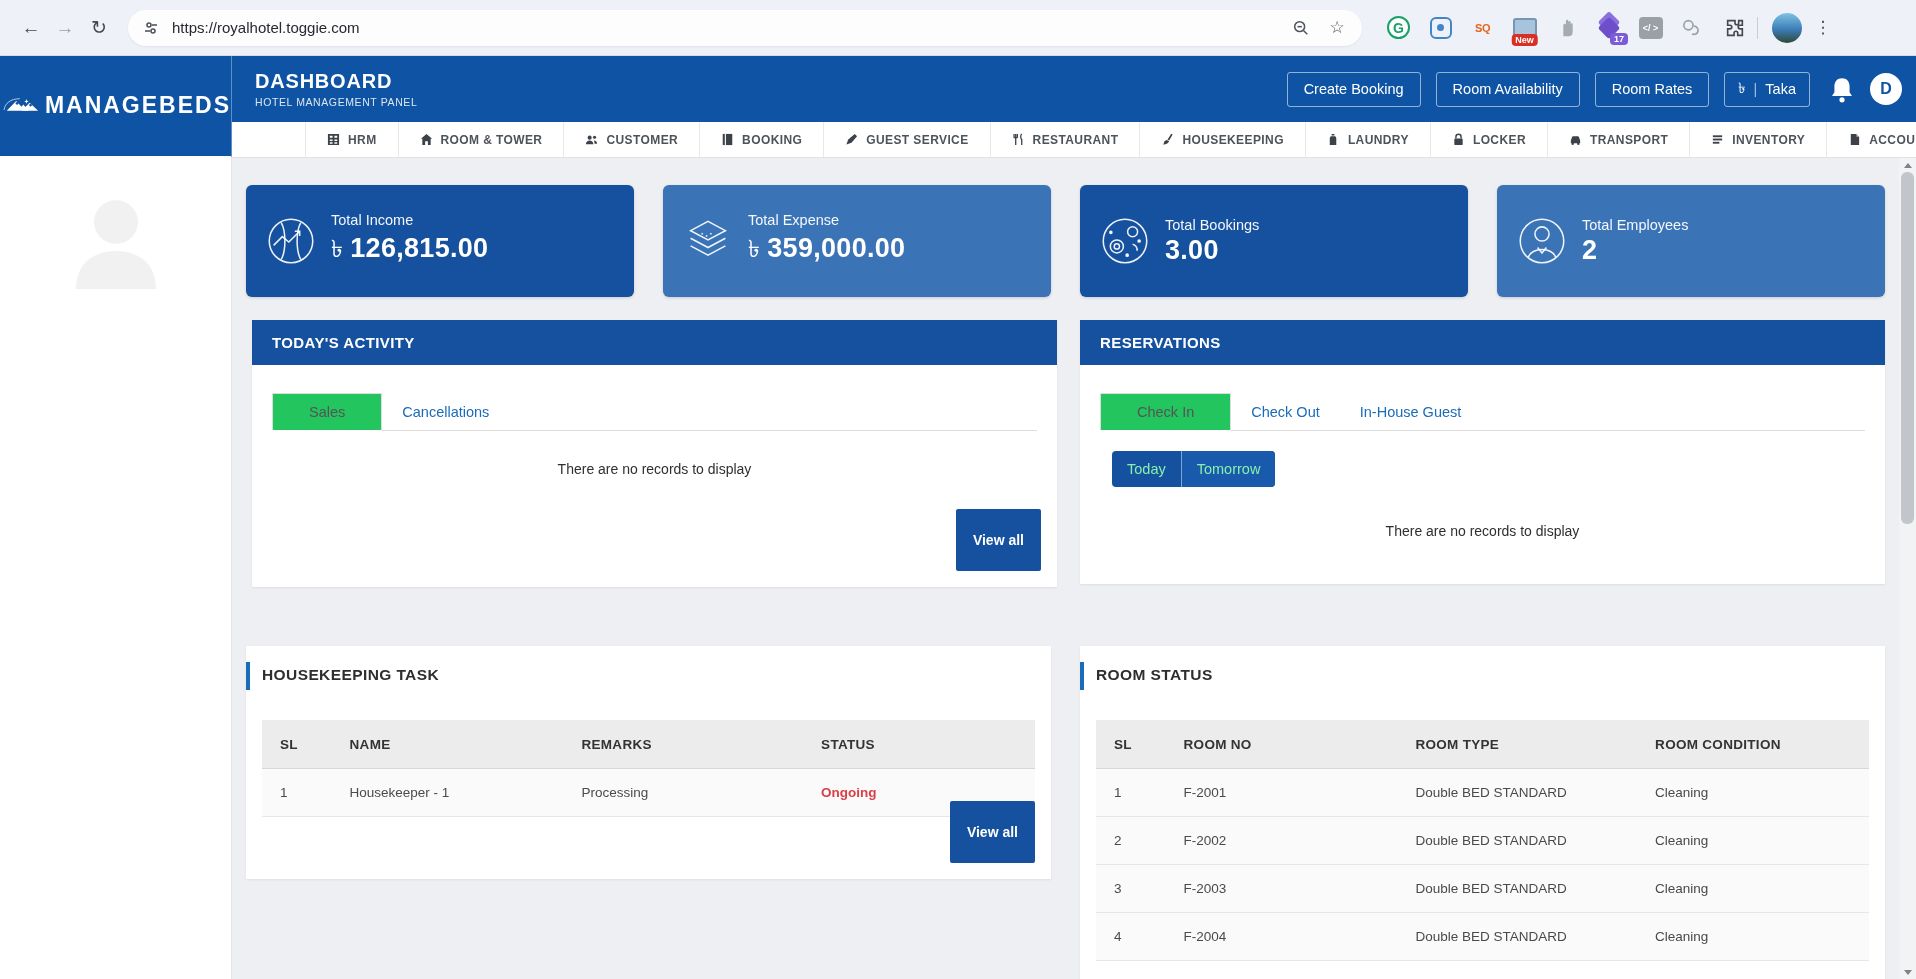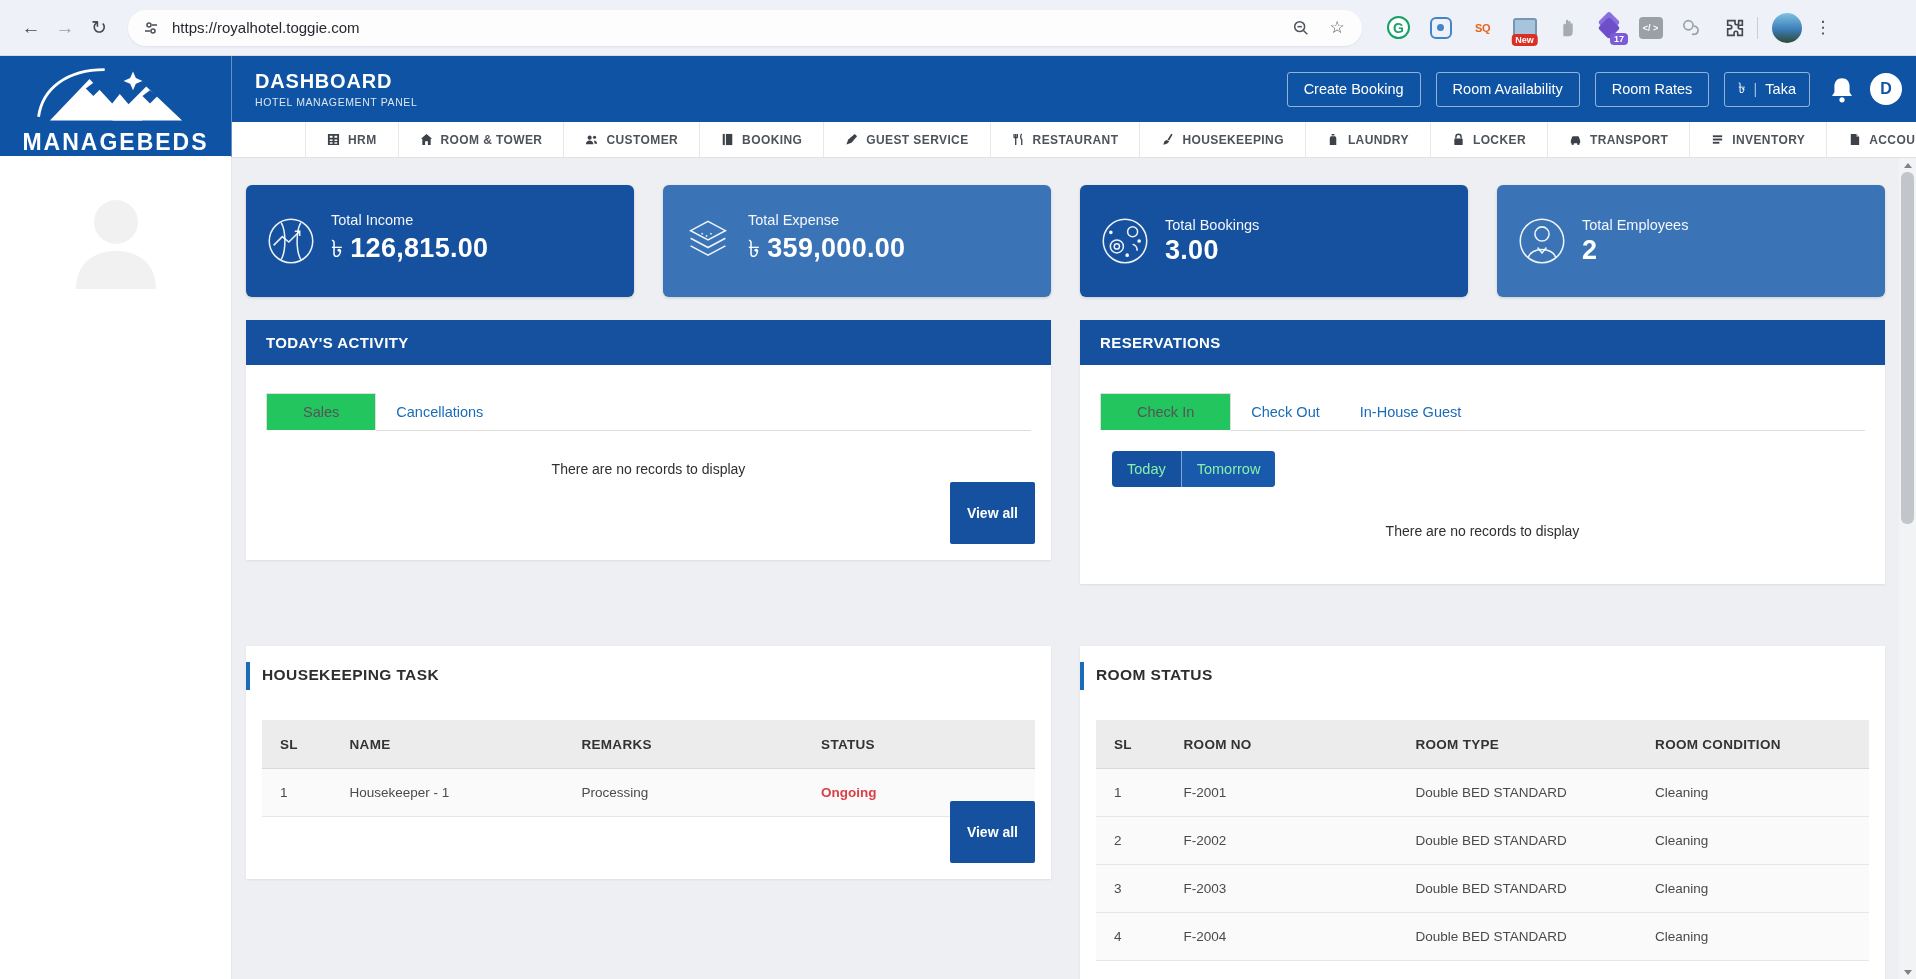--- a/index.html
+++ b/index.html
@@ -26,21 +26,21 @@
   .dot-ico { width:22px; height:22px; border:2px solid #4285C8; border-radius:6px; display:flex; align-items:center; justify-content:center; }
   .dot-ico i { width:7px; height:7px; border-radius:50%; background:#4285C8; }
   .diamond-ico { width:16px; height:16px; background:#6E4FC9; transform:rotate(45deg); border-radius:3px; box-shadow:-4px -4px 0 #8A6FE0; }
   .gray-path { color:#9AA0A6; }
   .divider-v { width:1px; height:22px; background:#C8CCD3; margin:0 6px 0 10px; }
   .profile-av { width:30px; height:30px; border-radius:50%; background:linear-gradient(180deg,#7FC3E2 0%,#3C7CB8 55%,#2E4A35 100%); margin-left:8px; flex:none; }
   .kebab { width:26px; height:30px; display:flex; align-items:center; justify-content:center; font-size:17px; color:#45494E; letter-spacing:0; margin-left:8px; }
 
   
   .appheader { position:absolute; top:56px; left:0; width:1916px; height:66px; background:#0F54A4; display:flex; align-items:center; }
-  .logo { position:absolute; top:0; left:0; width:232px; height:102px; background:#0F54A4; z-index:6; display:flex; flex-direction:column; align-items:center; justify-content:flex-end; padding-bottom:2px; border-bottom:2px solid #fff; border-right:1px solid rgba(255,255,255,.35); }
+  .logo { position:absolute; top:0; left:0; width:232px; height:102px; background:#0F54A4; z-index:6; display:flex; flex-direction:row; align-items:center; justify-content:flex-end; padding-bottom:2px; border-bottom:2px solid #fff; border-right:1px solid rgba(255,255,255,.35); }
   .logo svg { width:190px; height:68px; display:block; }
   .logo-text { color:#fff; font-weight:bold; font-size:23px; letter-spacing:2px; line-height:24px; }
   .title-block { margin-left:255px; color:#fff; }
   .title-main { font-size:20px; font-weight:bold; letter-spacing:.8px; }
   .title-sub { font-size:10.5px; letter-spacing:.6px; opacity:.85; margin-top:3px; }
   .header-actions { margin-left:auto; margin-right:14px; display:flex; align-items:center; gap:15px; }
   .hbtn { height:35px; padding:0 16px; display:flex; align-items:center; border:1px solid rgba(255,255,255,.55); border-radius:3px; color:#fff; font-size:14.5px; background:transparent; cursor:pointer; white-space:nowrap; }
   .chip { height:35px; padding:0 13px; display:flex; align-items:center; gap:8px; border:1px solid rgba(255,255,255,.55); border-radius:3px; color:#fff; font-size:14.5px; }
   .chip .sep { opacity:.6; }
   .bell { width:26px; height:26px; margin-left:4px; }
@@ -68,21 +68,21 @@
 
   .panel { position:absolute; background:#fff; box-shadow:0 1px 2px rgba(0,0,0,.07); }
   .panel-head { height:45px; background:#15519E; color:#fff; font-size:15px; font-weight:bold; letter-spacing:.4px; display:flex; align-items:center; padding-left:20px; }
 
   .tabs { display:flex; align-items:flex-end; margin:28px 20px 0; border-bottom:1px solid #DDDDDD; }
   .tab { font-size:14.5px; padding:10px 20px; color:#1A6BB8; cursor:pointer; }
   .tab.active { color:#555; background:#22c55e; border:1px solid #DDDDDD; border-bottom:1px solid #fff; margin-bottom:-1px; border-radius:1px 1px 0 0; padding:10px 36px; }
   .empty-text { text-align:center; font-size:14px; color:#2F2F2F; }
   .viewall { position:absolute; right:16px; bottom:16px; background:#15519E; color:#fff; font-size:14px; font-weight:bold; padding:23px 17px; border:none; border-radius:2px; cursor:pointer; }
 
-  .panel-ta { left:246px; top:162px; width:805px; height:240px; }
+  .panel-ta { left:252px; top:162px; width:805px; height:267px; }
   .panel-ta .empty-text { margin-top:30px; }
 
   .panel-res { left:1080px; top:162px; width:805px; height:264px; }
   .day-toggle { display:inline-flex; margin:20px 0 0 32px; background:#15519E; border-radius:4px; overflow:hidden; }
   .day-toggle span { color:#86efac; font-size:14.5px; padding:10px 15px; cursor:pointer; }
   .day-toggle span + span { border-left:1px solid rgba(255,255,255,.45); background:#1A5AAC; }
   .panel-res .empty-text { margin-top:36px; }
 
   .panel-table { padding:0 0 14px; }
   .sec-title { position:relative; padding:20px 0 0 16px; font-size:15.5px; font-weight:bold; color:#2E2E2E; letter-spacing:.4px; }

